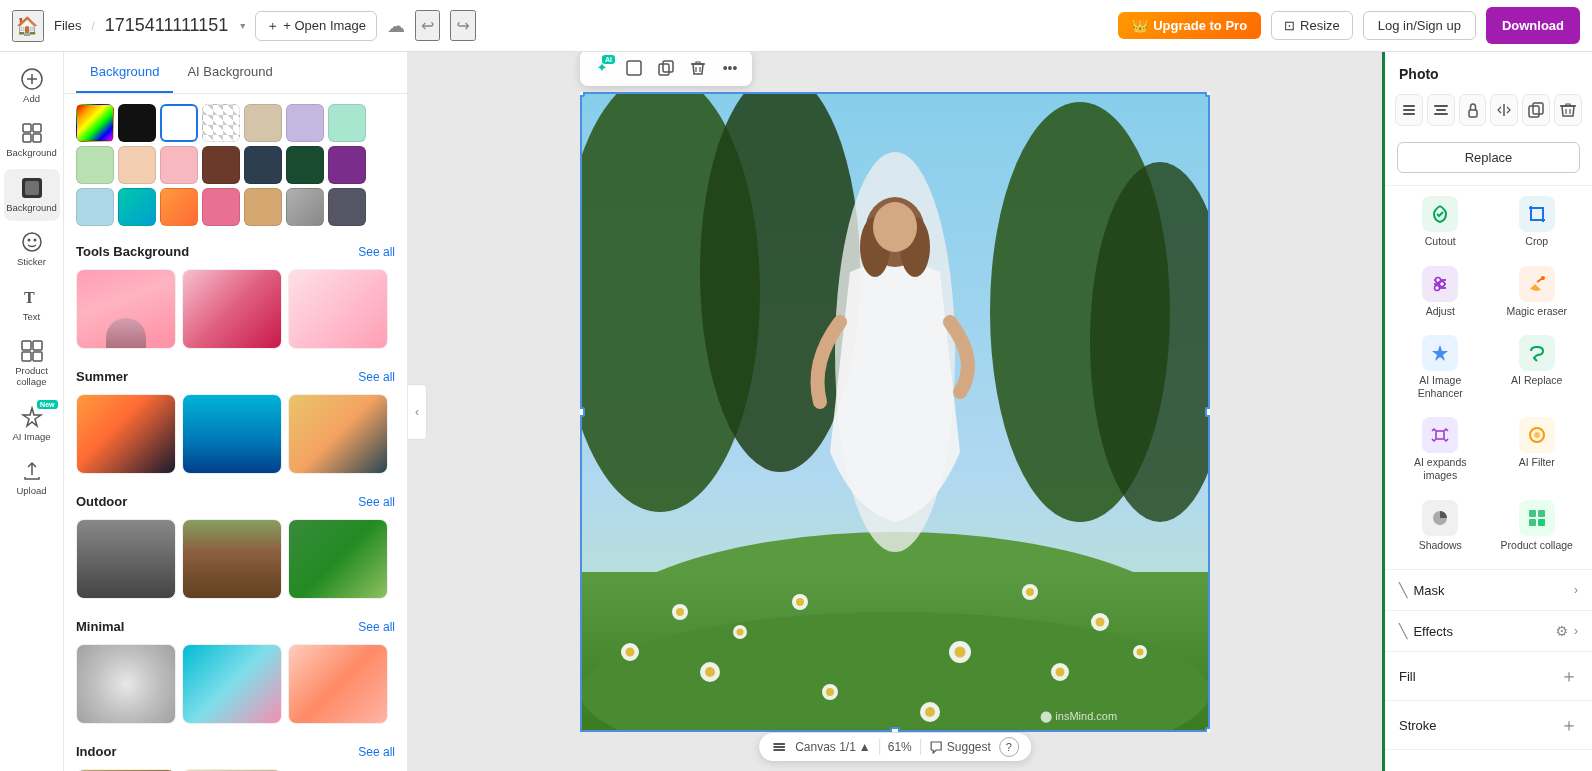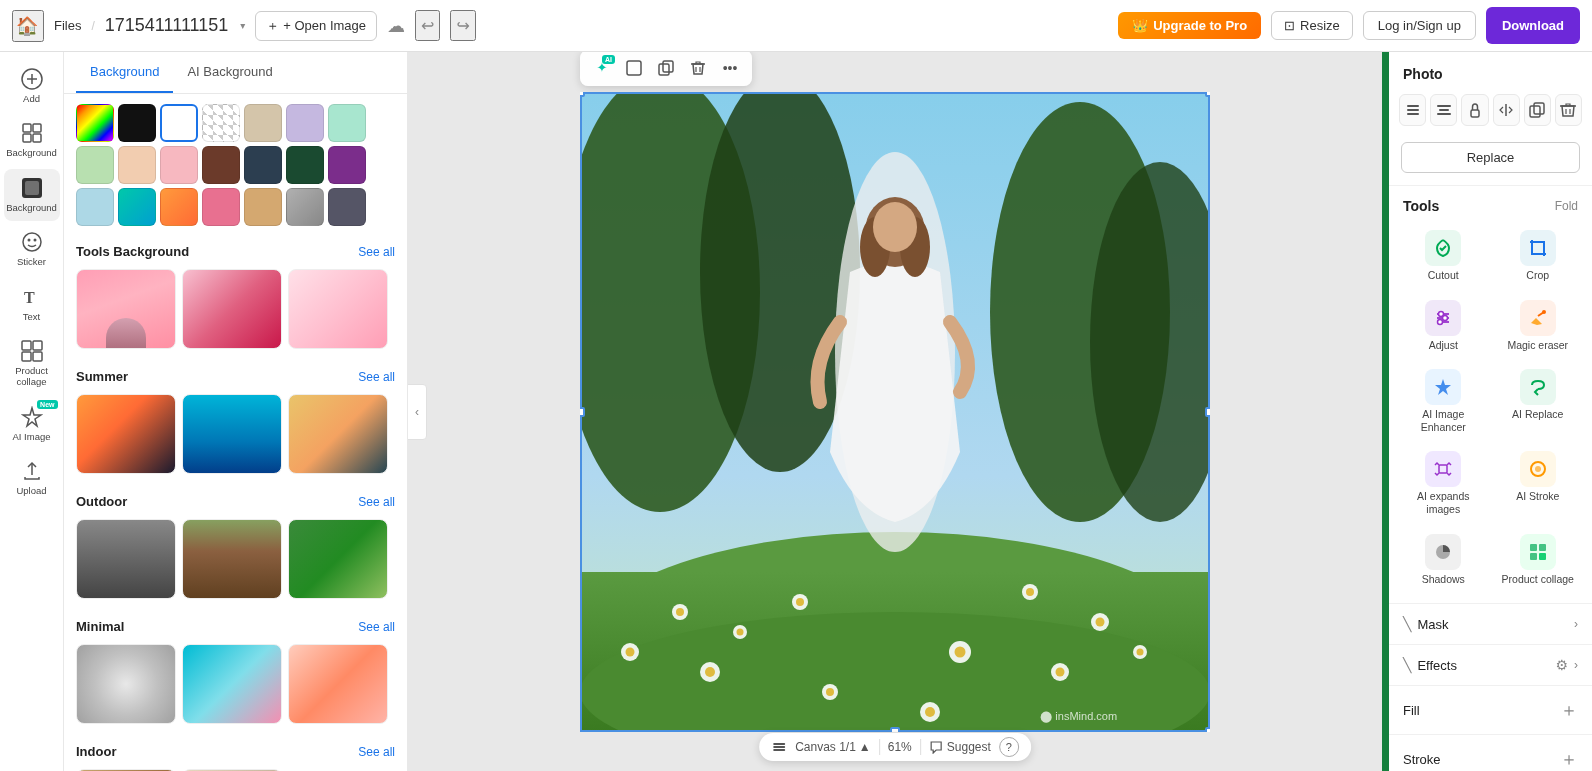--- a/index.html
+++ b/index.html
@@ -11,21 +11,21 @@
     .topbar-files { font-size: 13px; color: #333; font-weight: 500; cursor: pointer; }
     .topbar-filename { font-size: 18px; color: #333; }
     .topbar-filename-caret { font-size: 10px; color: #888; margin-left: 2px; cursor: pointer; }
     .topbar-open-image { display: flex; align-items: center; gap: 4px; background: #fff; border: 1px solid #ccc; border-radius: 6px; padding: 5px 10px; font-size: 13px; cursor: pointer; color: #333; }
     .topbar-cloud { font-size: 18px; color: #888; cursor: pointer; }
     .topbar-undo, .topbar-redo { font-size: 16px; color: #888; cursor: pointer; padding: 4px; }
     .topbar-spacer { flex: 1; }
     .btn-upgrade { background: linear-gradient(135deg, #ff9800, #ff6b00); color: #fff; border: none; border-radius: 6px; padding: 6px 14px; font-size: 13px; font-weight: 600; cursor: pointer; display: flex; align-items: center; gap: 5px; }
     .btn-resize { background: #fff; border: 1px solid #ccc; border-radius: 6px; padding: 6px 12px; font-size: 13px; cursor: pointer; color: #333; display: flex; align-items: center; gap: 5px; }
     .btn-login { background: #fff; border: 1px solid #ccc; border-radius: 6px; padding: 6px 14px; font-size: 13px; cursor: pointer; color: #333; }
-    .btn-download { background: #6d28d9; color: #fff; border: none; border-radius: 6px; padding: 11px 16px; font-size: 13px; font-weight: 600; cursor: pointer; }
+    .btn-download { background: #a21caf; color: #fff; border: none; border-radius: 6px; padding: 11px 16px; font-size: 13px; font-weight: 600; cursor: pointer; }
 
     
     .main { display: flex; flex: 1; overflow: hidden; }
 
     
     .icon-nav { width: 64px; background: #fff; border-right: 1px solid #e8e8e8; display: flex; flex-direction: column; align-items: center; padding-top: 8px; gap: 2px; flex-shrink: 0; }
     .icon-nav-item { display: flex; flex-direction: column; align-items: center; padding: 8px 4px; cursor: pointer; border-radius: 8px; width: 56px; color: #555; font-size: 10px; gap: 3px; }
     .icon-nav-item.active { background: #f0f0f0; }
     .icon-nav-item .icon-shape { width: 22px; height: 22px; display: flex; align-items: center; justify-content: center; }
     .icon-nav-item .label { font-size: 9.5px; text-align: center; color: #444; line-height: 1.2; }
@@ -68,21 +68,21 @@
     .canvas-layers-btn { display: flex; align-items: center; gap: 4px; font-size: 12px; cursor: pointer; color: #555; }
     .canvas-page { font-size: 12px; color: #555; cursor: pointer; display: flex; align-items: center; gap: 3px; }
     .zoom-indicator { font-size: 12px; color: #555; }
     .suggest-btn { display: flex; align-items: center; gap: 4px; font-size: 12px; color: #555; cursor: pointer; }
     .help-btn { width: 20px; height: 20px; border-radius: 50%; border: 1px solid #aaa; display: flex; align-items: center; justify-content: center; font-size: 11px; color: #555; cursor: pointer; }
 
     
     .collapse-btn { width: 20px; height: 56px; background: #fff; border: 1px solid #e0e0e0; display: flex; align-items: center; justify-content: center; cursor: pointer; border-radius: 0 4px 4px 0; color: #888; font-size: 12px; flex-shrink: 0; align-self: center; margin-left: -1px; }
 
     
-    .right-panel { width: 210px; background: #fff; border-left: 7px solid #15803d; overflow-y: auto; flex-shrink: 0; padding-bottom: 20px; }
+    .right-panel { width: 210px; background: #fff; border-left: 3px solid #15803d; overflow-y: auto; flex-shrink: 0; padding-bottom: 20px; }
     .rp-section { border-bottom: 1px solid #f0f0f0; }
     .rp-title { font-size: 14px; font-weight: 600; color: #222; padding: 14px 14px 8px; }
     .rp-icon-row { display: flex; gap: 4px; padding: 4px 10px 10px; }
     .rp-icon-btn { width: 32px; height: 32px; display: flex; align-items: center; justify-content: center; border-radius: 6px; cursor: pointer; color: #555; font-size: 14px; border: 1px solid #e8e8e8; background: #fafafa; }
     .rp-replace-btn { margin: 6px 12px 12px; display: block; text-align: center; border: 1px solid #ccc; border-radius: 6px; padding: 7px; font-size: 13px; color: #333; cursor: pointer; background: #fff; width: calc(100% - 24px); }
     .rp-tools-header { display: flex; justify-content: space-between; align-items: center; padding: 12px 14px 6px; }
     .rp-tools-title { font-size: 14px; font-weight: 600; color: #222; }
     .rp-fold { font-size: 12px; color: #888; cursor: pointer; }
     .rp-tools-grid { display: grid; grid-template-columns: 1fr 1fr; gap: 6px; padding: 4px 10px 12px; }
     .rp-tool-item { display: flex; flex-direction: column; align-items: center; gap: 3px; cursor: pointer; padding: 6px 4px; border-radius: 6px; }
@@ -500,24 +500,20 @@
               <line x1="10" y1="7" x2="10" y2="12" stroke="#555" stroke-width="1.2"></line>
               <line x1="0" y1="4" x2="16" y2="4" stroke="#555" stroke-width="1.5"></line>
               <path d="M6 4 L6 2 L10 2 L10 4" fill="none" stroke="#555" stroke-width="1.2"></path>
             </svg>
         </div>
       </div>
       <button class="rp-replace-btn">Replace</button>
     </div>
 
     <div class="rp-section">
-      <div class="rp-tools-header">
-        <span class="rp-tools-title">Tools</span>
-        <span class="rp-fold">Fold</span>
-      </div>
       <div class="rp-tools-grid">
         <div class="rp-tool-item">
           <div class="rp-tool-icon tool-cutout">
             <svg width="20" height="20" viewBox="0 0 20 20">
                 <path d="M10 2 Q16 6 16 10 Q16 16 10 18 Q4 16 4 10 Q4 6 10 2" fill="none" stroke="#00aa55" stroke-width="2"></path>
                 <path d="M7 10 L9 12 L13 8" stroke="#00aa55" stroke-width="2" fill="none"></path>
               </svg>
           </div>
           <span class="rp-tool-label">Cutout</span>
         </div>
@@ -582,21 +578,21 @@
           </div>
           <span class="rp-tool-label">AI expands images</span>
         </div>
         <div class="rp-tool-item">
           <div class="rp-tool-icon tool-ai-filter">
             <svg width="20" height="20" viewBox="0 0 20 20">
                 <circle cx="10" cy="10" r="7" fill="none" stroke="#ff9900" stroke-width="2"></circle>
                 <circle cx="10" cy="10" r="3" fill="#ff9900" opacity="0.6"></circle>
               </svg>
           </div>
-          <span class="rp-tool-label">AI Stroke</span>
+          <span class="rp-tool-label">AI Filter</span>
         </div>
         <div class="rp-tool-item">
           <div class="rp-tool-icon tool-shadows">
             <svg width="20" height="20" viewBox="0 0 20 20">
                 <circle cx="10" cy="10" r="7" fill="#aaa"></circle>
                 <path d="M10 3 A7 7 0 0 1 17 10 L10 10 Z" fill="#555"></path>
               </svg>
           </div>
           <span class="rp-tool-label">Shadows</span>
         </div>

